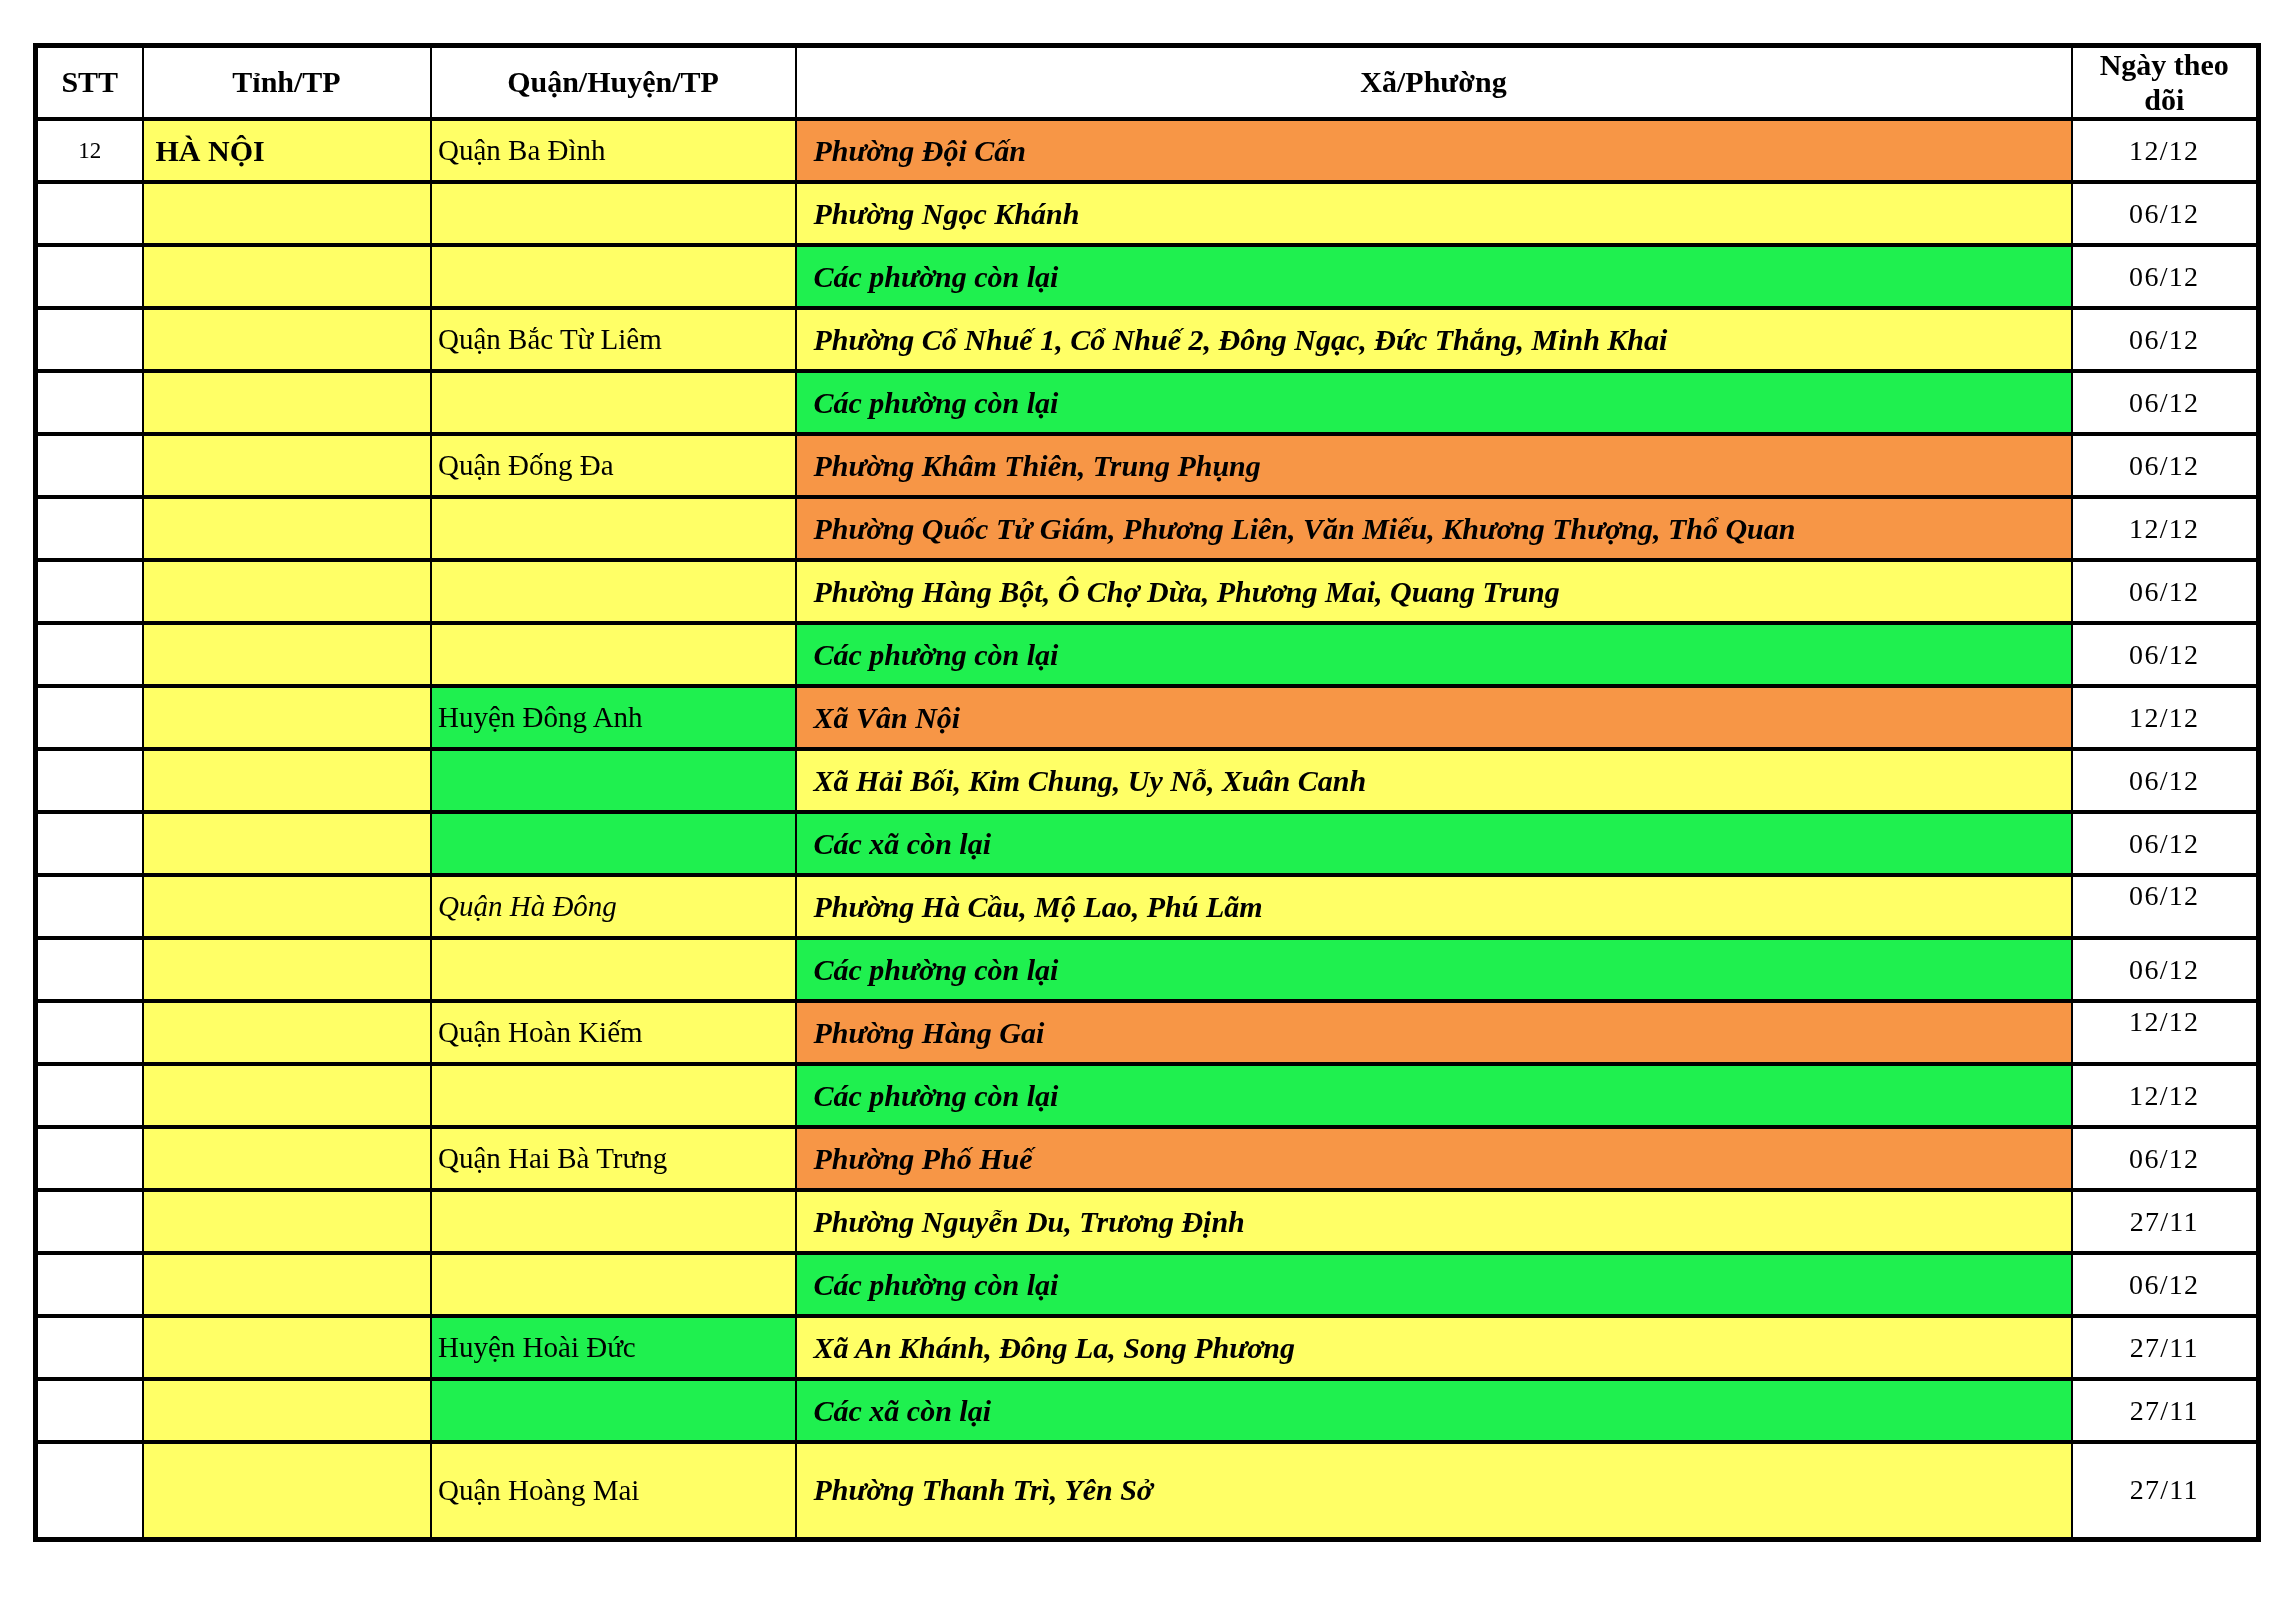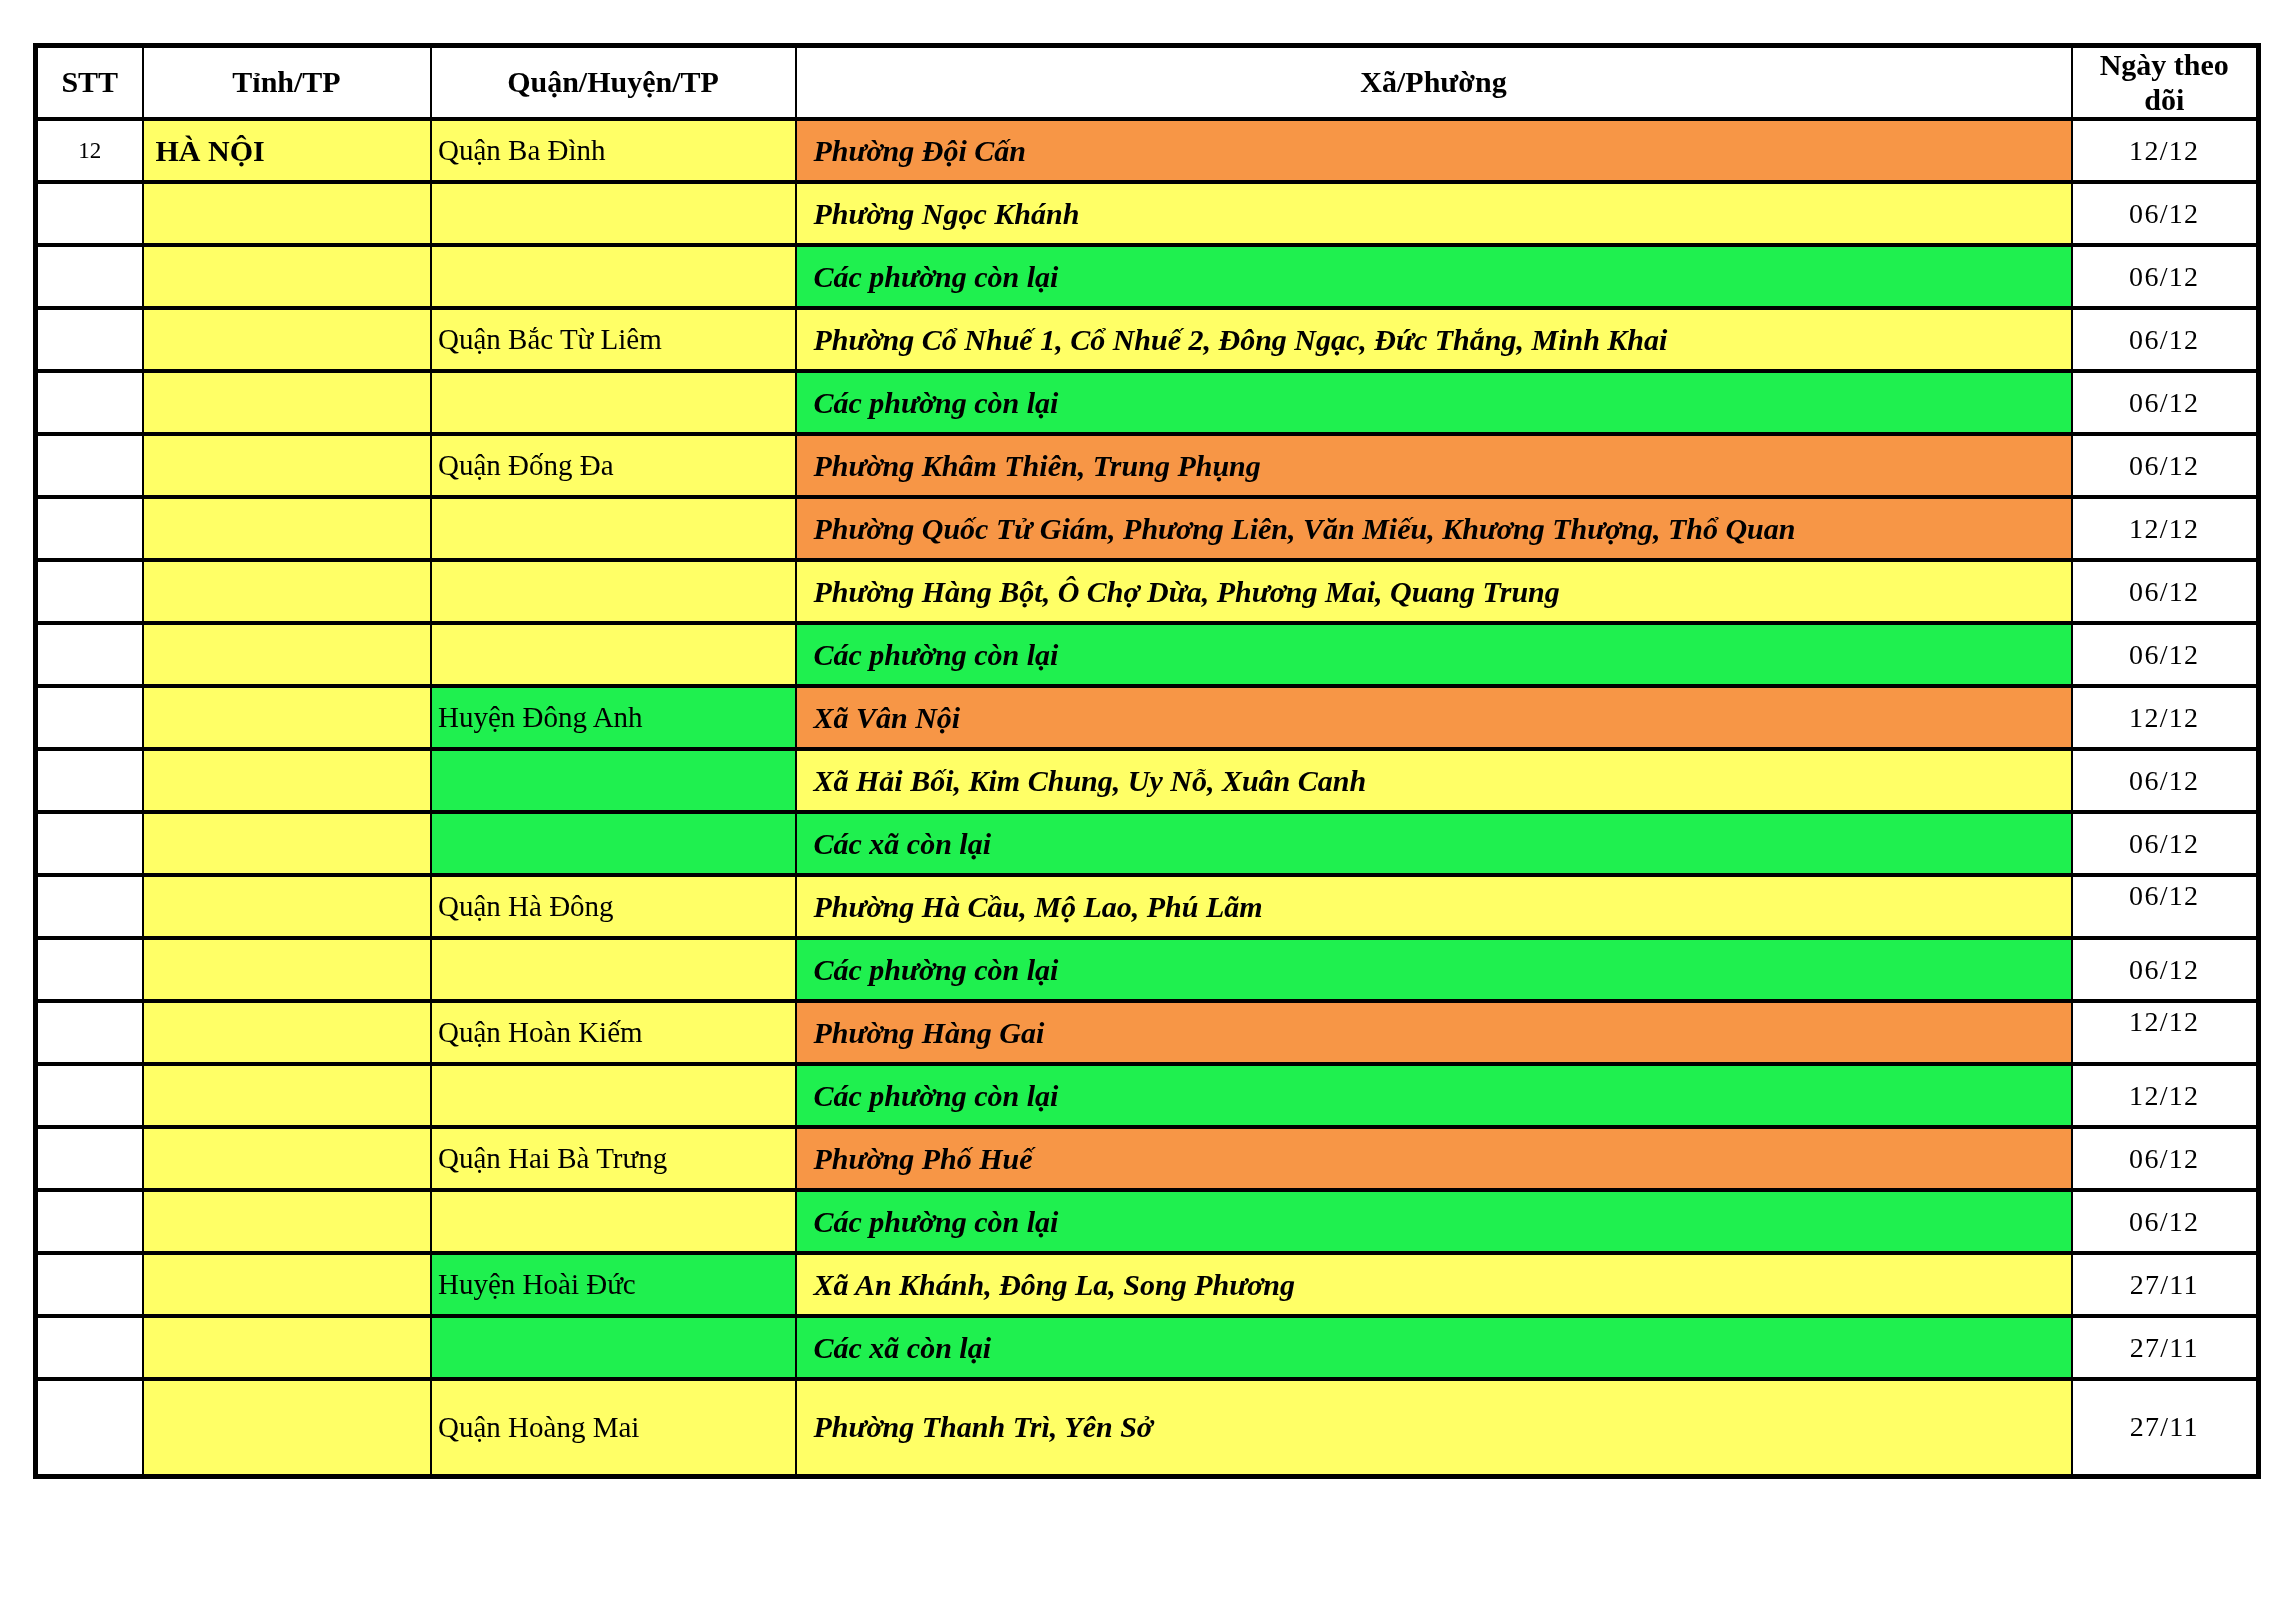--- a/index.html
+++ b/index.html
@@ -184,21 +184,21 @@
         <tr>
     <td class="stt"></td>
     <td class="province" style="background: rgb(255, 255, 102);"></td>
     <td class="district" style="background: rgb(31, 240, 79);"></td>
     <td class="ward" style="background: rgb(31, 240, 79);">Các xã còn lại</td>
     <td class="date">06/12</td>
   </tr>
         <tr>
     <td class="stt"></td>
     <td class="province" style="background: rgb(255, 255, 102);"></td>
-    <td class="district" style="background: rgb(255, 255, 102);">Quận Hà Đông</td>
+    <td class="district" style="background: rgb(255, 255, 102); font-style: italic;">Quận Hà Đông</td>
     <td class="ward" style="background: rgb(255, 255, 102);">Phường Hà Cầu, Mộ Lao, Phú Lãm</td>
     <td class="date valign-top">06/12</td>
   </tr>
         <tr>
     <td class="stt"></td>
     <td class="province" style="background: rgb(255, 255, 102);"></td>
     <td class="district" style="background: rgb(255, 255, 102);"></td>
     <td class="ward" style="background: rgb(31, 240, 79);">Các phường còn lại</td>
     <td class="date">06/12</td>
   </tr>
@@ -215,20 +215,27 @@
     <td class="district" style="background: rgb(255, 255, 102);"></td>
     <td class="ward" style="background: rgb(31, 240, 79);">Các phường còn lại</td>
     <td class="date">12/12</td>
   </tr>
         <tr>
     <td class="stt"></td>
     <td class="province" style="background: rgb(255, 255, 102);"></td>
     <td class="district" style="background: rgb(255, 255, 102);">Quận Hai Bà Trưng</td>
     <td class="ward" style="background: rgb(247, 150, 70);">Phường Phố Huế</td>
     <td class="date">06/12</td>
+  </tr>
+        <tr>
+    <td class="stt"></td>
+    <td class="province" style="background: rgb(255, 255, 102);"></td>
+    <td class="district" style="background: rgb(255, 255, 102);"></td>
+    <td class="ward" style="background: rgb(255, 255, 102);">Phường Nguyễn Du, Trương Định</td>
+    <td class="date">27/11</td>
   </tr>
         <tr>
     <td class="stt"></td>
     <td class="province" style="background: rgb(255, 255, 102);"></td>
     <td class="district" style="background: rgb(255, 255, 102);"></td>
     <td class="ward" style="background: rgb(31, 240, 79);">Các phường còn lại</td>
     <td class="date">06/12</td>
   </tr>
         <tr>
     <td class="stt"></td>

